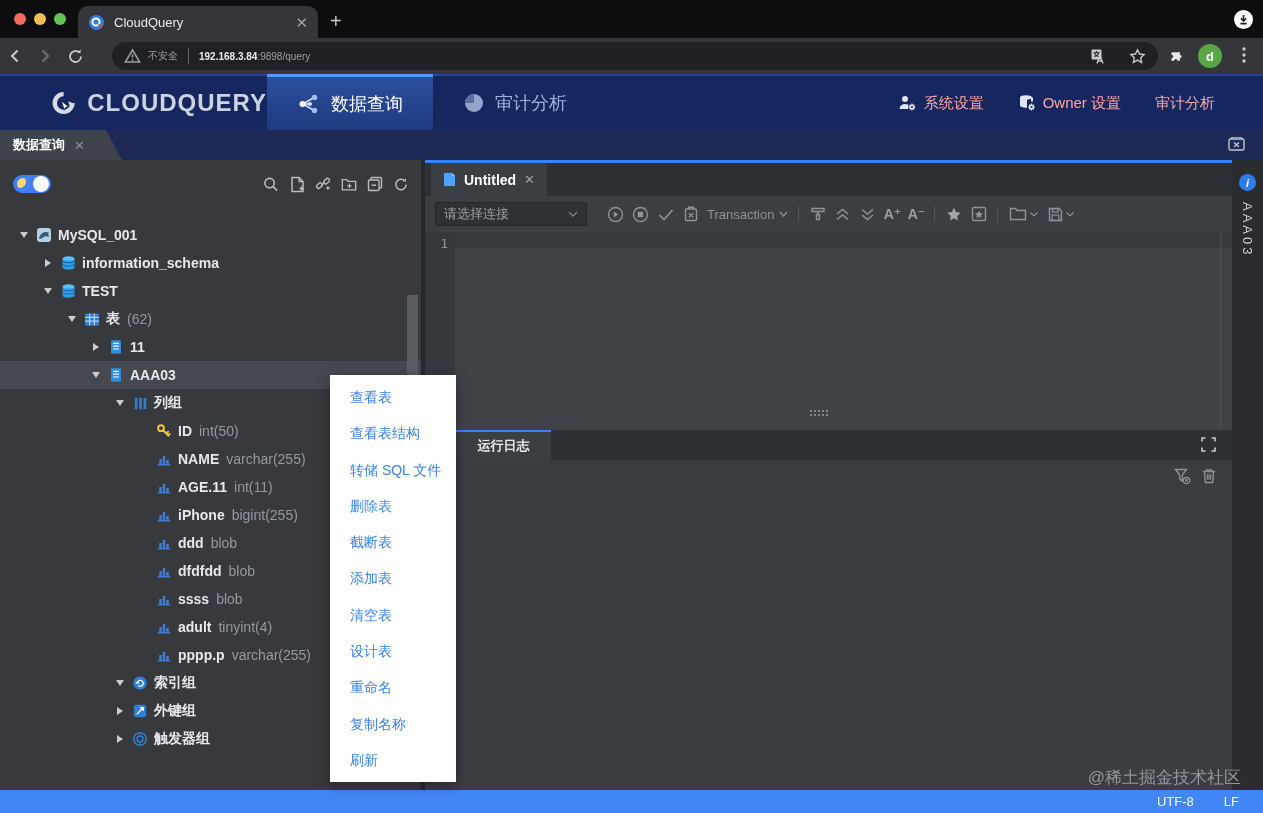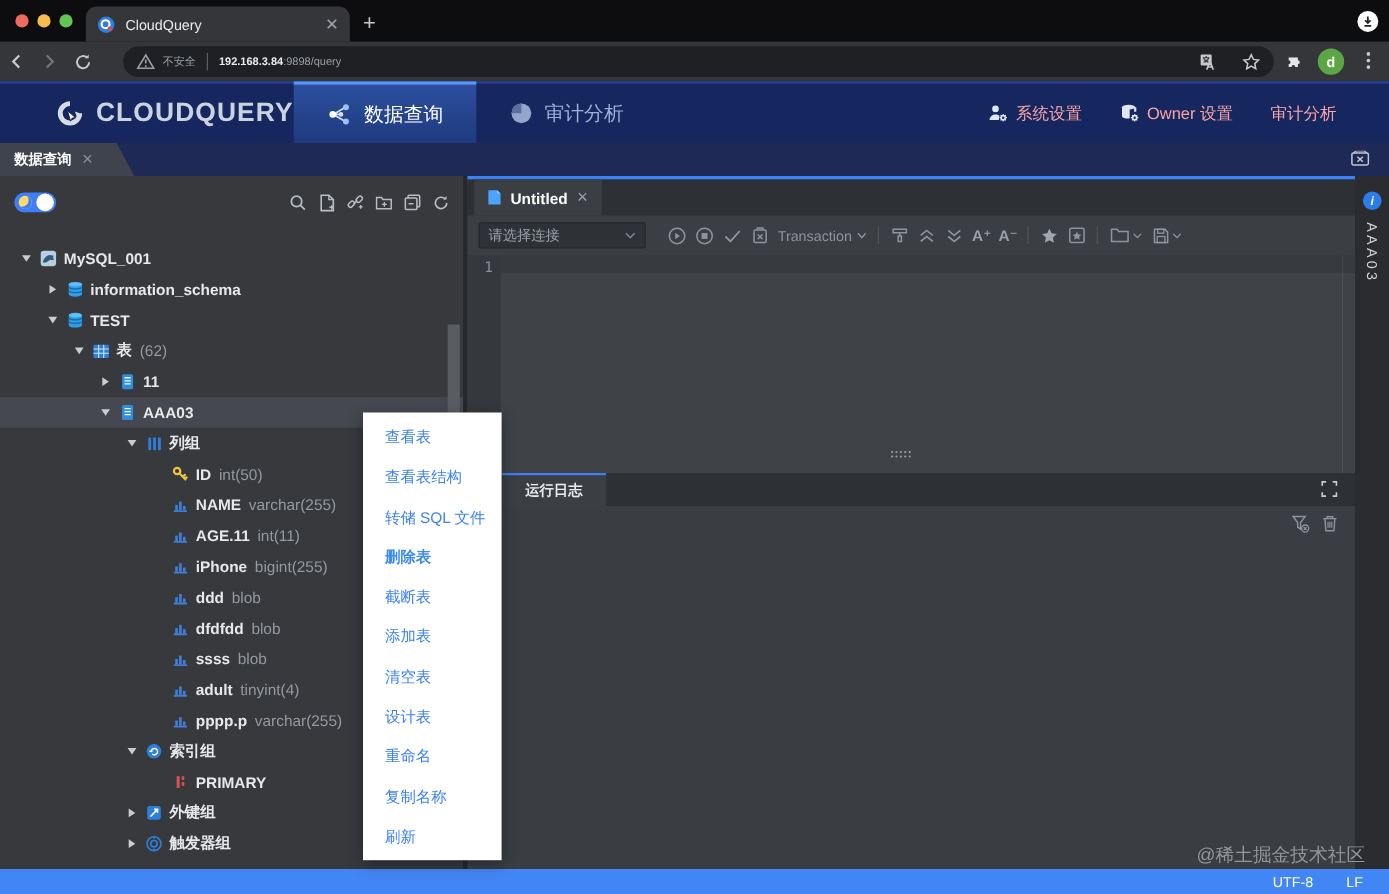--- a/index.html
+++ b/index.html
@@ -91,21 +91,21 @@
   
   .right-strip{position:absolute;left:1232px;top:0;width:31px;height:630px;background:#2a2c30;}
   .info-dot{position:absolute;left:7px;top:14px;width:17px;height:17px;border-radius:50%;background:#2b7de9;color:#fff;font-size:11px;font-weight:bold;font-style:italic;display:flex;align-items:center;justify-content:center;}
   .vlabel{position:absolute;left:8px;top:42px;writing-mode:vertical-rl;color:#cfd2d6;font-size:13px;letter-spacing:3px;}
 
   
   .status-bar{position:absolute;left:0;top:790px;width:1263px;height:23px;background:#4285f4;display:flex;align-items:center;justify-content:flex-end;gap:30px;padding-right:24px;color:#fff;font-size:13px;}
   .watermark{position:absolute;right:22px;top:766px;color:#95969a;font-size:17px;}
   .context-menu{position:absolute;left:330px;top:375px;width:126px;background:#fff;padding:4px 0;box-shadow:0 3px 12px rgba(0,0,0,.35);}
   .menu-item{height:36.3px;line-height:36.3px;padding-left:20px;font-size:14px;color:#3b82f6;white-space:nowrap;}
-  .menu-item.hl{color:#3c8cf0;font-weight:bold;}
+  .menu-item.hl{color:#3c8cf0;}
 
   svg{display:block;}
 </style>
 </head>
 <body>
 
 <div class="screen">
 
   <div class="tabstrip">
     <div class="lights">
@@ -507,31 +507,20 @@
           <div class="tree-row" style="padding-left: 112px;">
             <span class="caret down"></span>
             <span class="tree-icon">
               <svg width="16" height="16" viewBox="0 0 16 16">
                 <circle cx="8" cy="8" r="6.6" fill="#2e7fd8"></circle>
                 <path d="M5.4 8.3a2.9 2.9 0 1 1 1 2.2M5.2 8.3L3.9 7.5M5.2 8.3l1.5-.4" stroke="#fff" stroke-width="1.3" fill="none"></path>
               </svg>
             </span>
             <span class="tree-label">索引组</span>
           </div>
-          <div class="tree-row" style="padding-left: 136px;">
-            <span class="caret none"></span>
-            <span class="tree-icon">
-              <svg width="16" height="16" viewBox="0 0 16 16">
-                <rect x="4.6" y="2.6" width="2.7" height="10.8" fill="#d8514d"></rect>
-                <rect x="9.2" y="2.6" width="2.3" height="3.4" fill="#d8514d"></rect>
-                <rect x="9.2" y="8" width="2.3" height="3.4" fill="#d8514d"></rect>
-              </svg>
-            </span>
-            <span class="tree-label">PRIMARY</span>
-          </div>
           <div class="tree-row" style="padding-left: 112px;">
             <span class="caret right"></span>
             <span class="tree-icon">
               <svg width="16" height="16" viewBox="0 0 16 16">
                 <rect x="1.8" y="1.8" width="12.4" height="12.4" rx="2.4" fill="#2e7fd8"></rect>
                 <path d="M4.8 11.2l6.4-6.4M8.2 4.8h3v3" stroke="#fff" stroke-width="1.4" fill="none"></path>
               </svg>
             </span>
             <span class="tree-label">外键组</span>
           </div>

